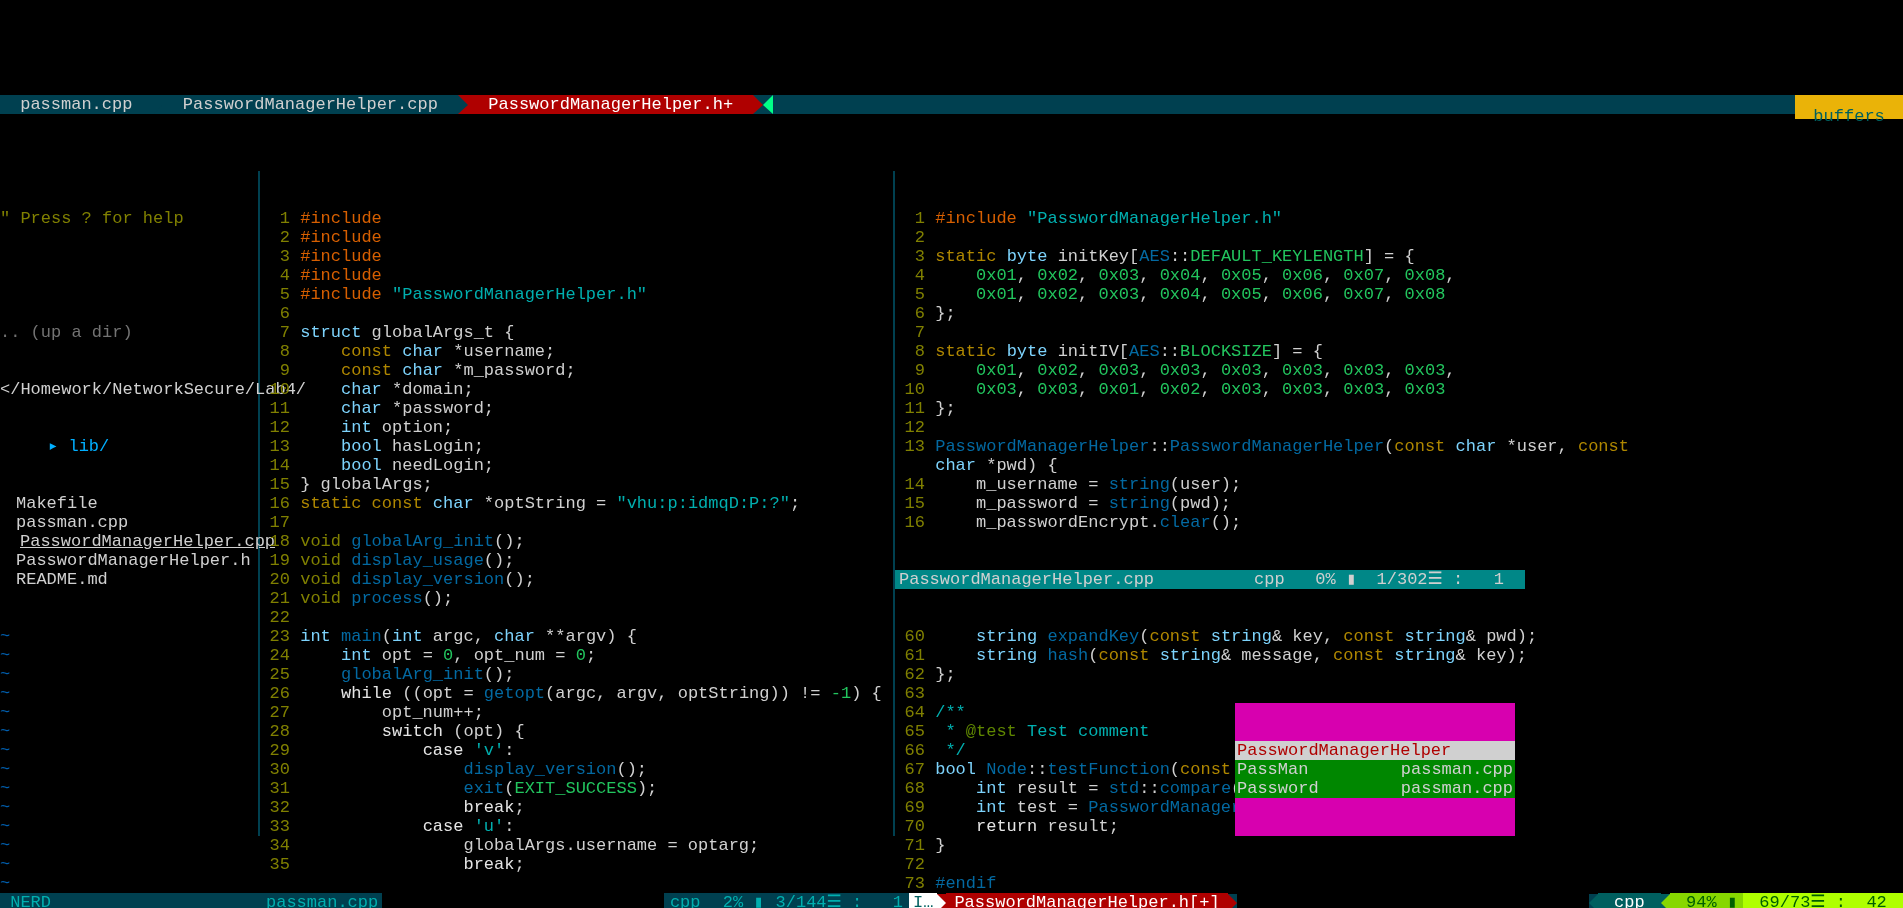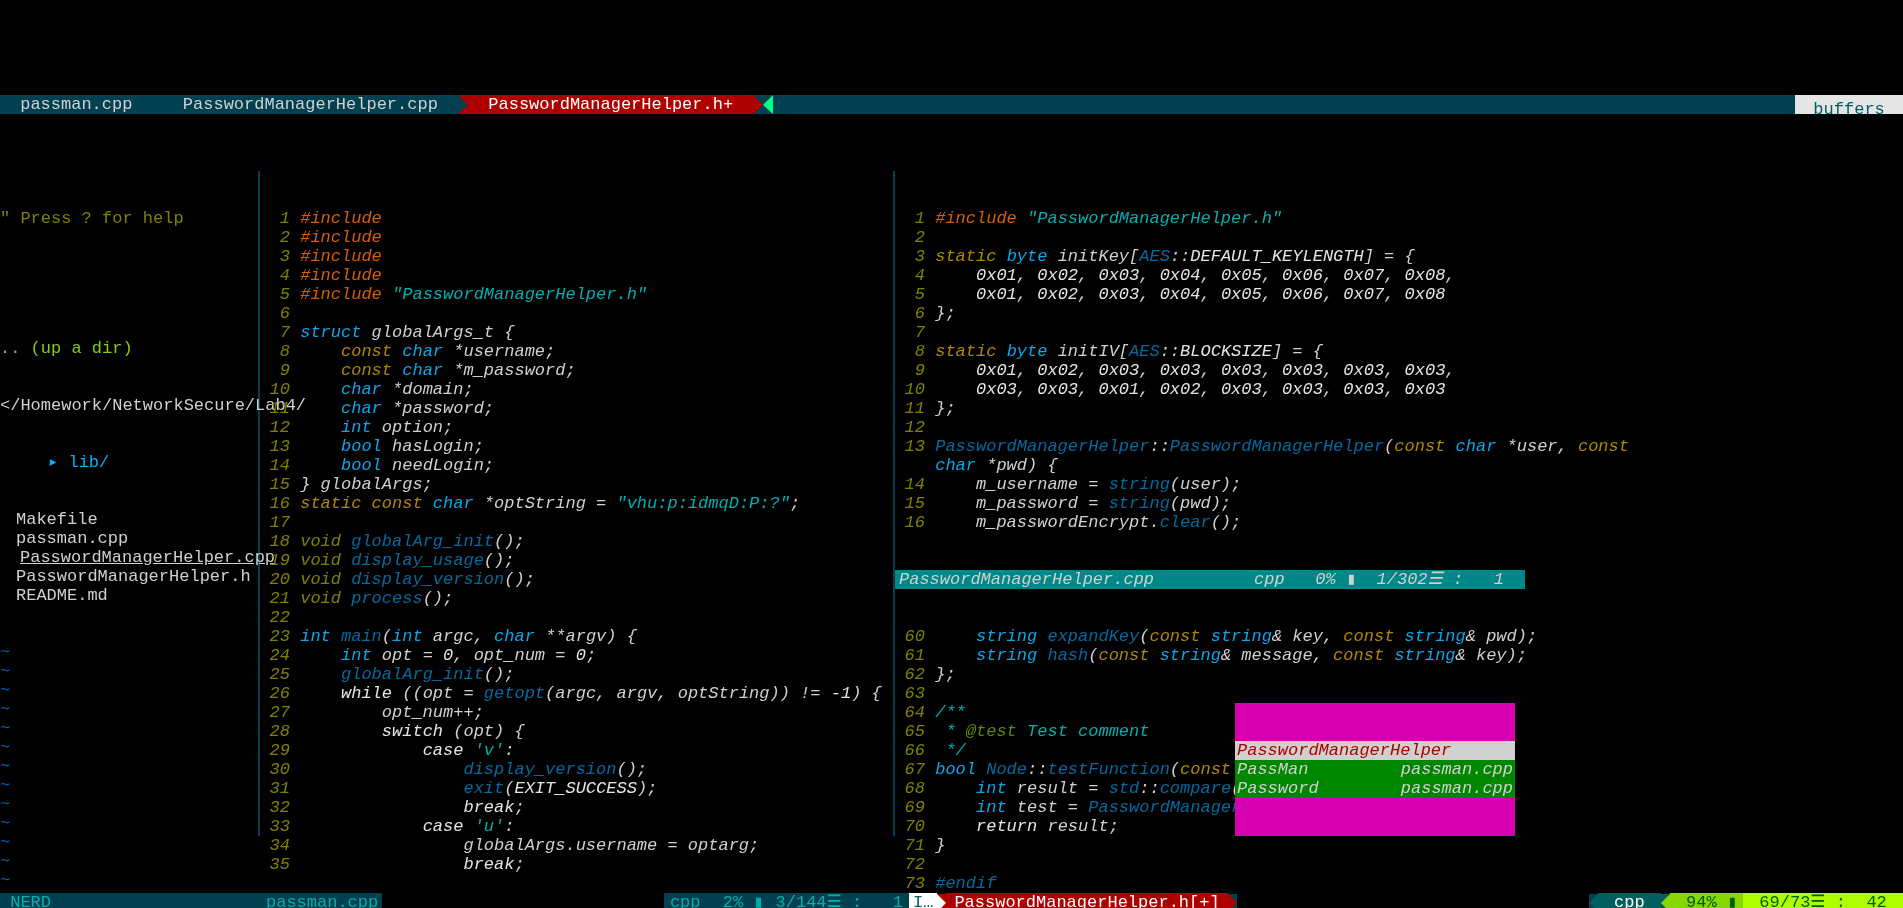--- a/index.html
+++ b/index.html
@@ -28,59 +28,58 @@
 .tab-sep {
   width: 0; height: 0;
   border-top: 10px solid transparent;
   border-bottom: 9px solid transparent;
 }
 .sep-teal-teal { border-left: 10px solid #004050; background:#004050; }
 .sep-teal-red { border-left: 10px solid #004050; background:#af0000; }
 .sep-red-teal { border-left: 10px solid #af0000; background:#004050; }
 .buffers-label {
   margin-left: auto;
-  background: #e5e5e5;
+  background: #eab308;
   color: #005f5f;
-  padding: 5px 8px;
+  padding: 12px 8px;
 }
 .buffers-arrow {
   width:0;height:0;
   border-top:10px solid transparent;
   border-bottom:9px solid transparent;
   border-right:10px solid #00ff87;
   background:#004050;
 }
 .main {
   display: flex;
   height: 665px;
 }
 .nerdtree {
   width: 260px;
   border-right: 2px solid #004050;
 }
 .nt-help { color: #808000; }
-.nt-updir { color: #84cc16; margin-top: 16px; }
+.nt-updir { color: #737373; }
 .nt-path { color: #d0d0d0; }
 .nt-dir { color: #00afff; padding-left: 48px; }
 .nt-file { color: #d0d0d0; padding-left: 16px; }
 .nt-file-sel { color: #d0d0d0; padding-left: 20px; text-decoration: underline; }
 .tilde { color: #005faf; }
 .pane {
   position: relative;
-  font-style: italic;
 }
 .pane-left { width: 635px; border-right: 2px solid #004050; }
 .pane-right { width: 630px; }
 .gutter { display:inline-block; width: 30px; text-align: right; color: #808000; }
 .gutter-r { display:inline-block; width: 30px; text-align: right; color: #808000; }
 .kw-pre { color: #d75f00; }
 .kw-inc { color: #00afaf; }
-.kw-type { color: #0ea5e9; }
+.kw-type { color: #7dd3fc; }
 .kw-mod { color: #af8700; }
-.kw-num { color: #e5e5e5; }
+.kw-num { color: #22c55e; }
 .kw-str { color: #00afaf; }
 .kw-func { color: #0369a1; }
 .kw-flow { color: #e5e5e5; }
 .kw-case { color: #00afaf; }
 .kw-void { color: #808000; }
 .kw-comment { color: #00afaf; }
 .kw-doc { color: #5f8700; }
 .kw-endif { color: #0369a1; }
 .statusline {
   display: flex;

